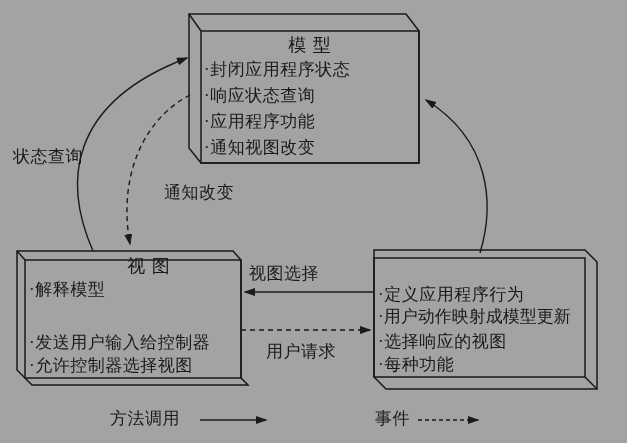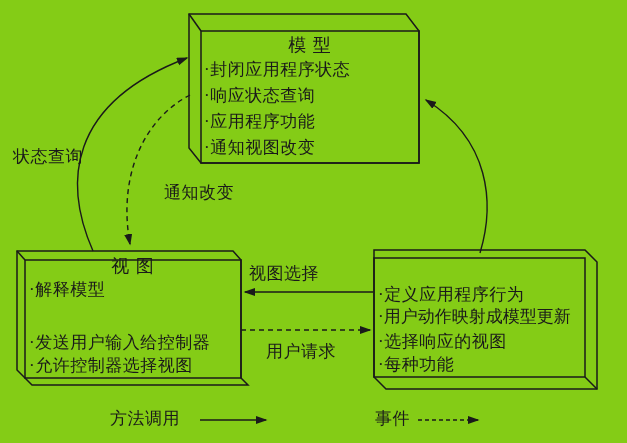--- a/index.html
+++ b/index.html
@@ -1,17 +1,17 @@
 <!DOCTYPE html>
 <html><head>
 <meta charset="utf-8">
 <style>
   html,body{margin:0;padding:0;background:#ffffff;}
   .stage{
-    position:relative;width:627px;height:443px;background:#84cc16;overflow:hidden;
+    position:relative;width:627px;height:443px;background:#a3a3a3;overflow:hidden;
     font-family:"Liberation Serif","DejaVu Serif",serif;color:#1a1a1a;
   }
   .stage svg{position:absolute;left:0;top:0;}
   .lbl{position:absolute;white-space:nowrap;font-size:17px;line-height:1.05;letter-spacing:0.5px;}
   .box-title{position:absolute;text-align:center;font-size:18px;line-height:1;letter-spacing:1px;white-space:nowrap;}
   .box-item{position:absolute;white-space:nowrap;font-size:17px;line-height:1;letter-spacing:0.5px;}
 </style>
 </head>
 <body>
 
@@ -52,21 +52,21 @@
       <path d="M418,420 L478,420" stroke-dasharray="4 3" marker-end="url(#ah)"></path>
     </g>
   </svg>
 
   <div class="box-title" style="left:201px;top:36px;width:218px;">模 型</div>
   <div class="box-item" style="left:204px;top:61px;">·封闭应用程序状态</div>
   <div class="box-item" style="left:204px;top:87px;">·响应状态查询</div>
   <div class="box-item" style="left:204px;top:113px;">·应用程序功能</div>
   <div class="box-item" style="left:204px;top:139px;font-family:Liberation Serif, serif;">·通知视图改变</div>
 
-  <div class="box-title" style="left:25px;top:257px;width:216px;">视 图</div>
+  <div class="box-title" style="left:25px;top:257px;width:216px;padding-left:16px;">视 图</div>
   <div class="box-item" style="left:29px;top:281px;">·解释模型</div>
   <div class="box-item" style="left:29px;top:334px;">·发送用户输入给控制器</div>
   <div class="box-item" style="left:29px;top:357px;">·允许控制器选择视图</div>
 
   <div class="box-item" style="left:378px;top:286px;">·定义应用程序行为</div>
   <div class="box-item" style="left:378px;top:308px;letter-spacing:0;">·用户动作映射成模型更新</div>
   <div class="box-item" style="left:378px;top:333px;">·选择响应的视图</div>
   <div class="box-item" style="left:378px;top:356px;">·每种功能</div>
 
   <div class="lbl" style="left:13px;top:148px;">状态查询</div>

